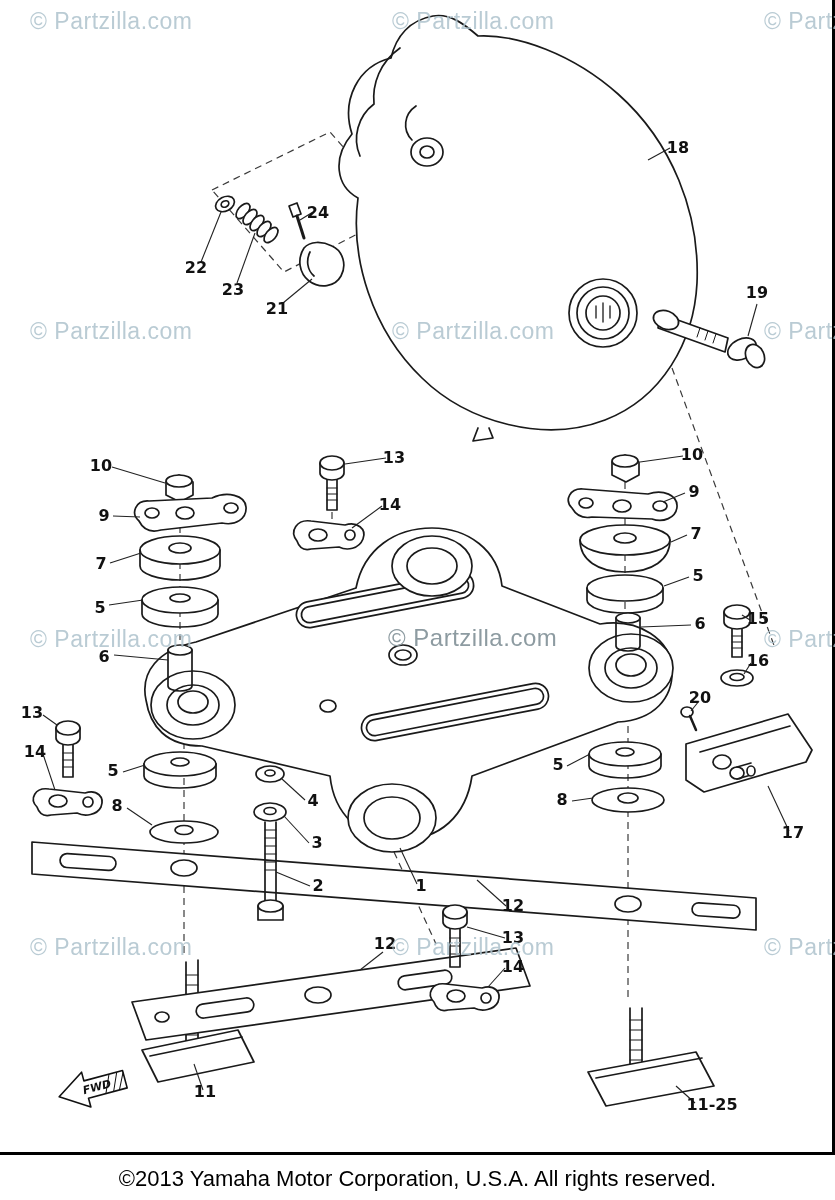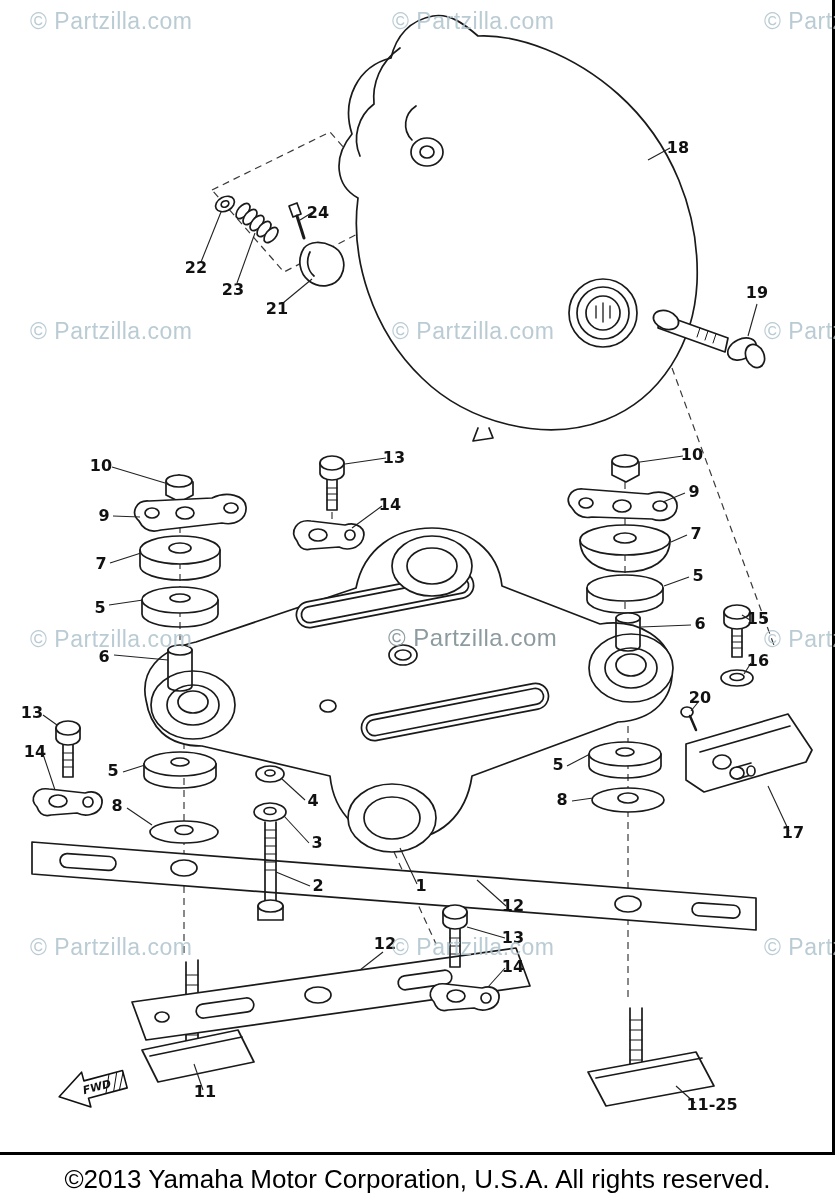--- a/index.html
+++ b/index.html
@@ -13,21 +13,21 @@
     color:#aec3cd;white-space:nowrap;pointer-events:none;opacity:.85;
     font-family:"Liberation Sans",sans-serif;
   }
   .wm.dark{color:#8d9ba1;font-size:24px;opacity:1;}
   .right-edge{position:absolute;top:0;right:0;width:3px;height:1152px;background:#000;z-index:4;}
   .footer{
     position:absolute;left:0;top:1152px;width:835px;height:48px;z-index:6;
     border-top:3px solid #000;background:#fff;
     display:flex;align-items:center;justify-content:center;
   }
-  .footer-text{font-size:26px;color:#000;text-align:center;}
+  .footer-text{font-size:22px;color:#000;text-align:center;}
   text.callout{font-family:"DejaVu Sans",sans-serif;font-size:16px;font-weight:600;fill:#111;}
 </style>
 </head>
 <body>
 
 <div class="page">
 
   <div class="wm" style="left:30px;top:8px">© Partzilla.com</div>
   <div class="wm" style="left:392px;top:8px">© Partzilla.com</div>
   <div class="wm" style="left:764px;top:8px">© Partzilla.com</div>

